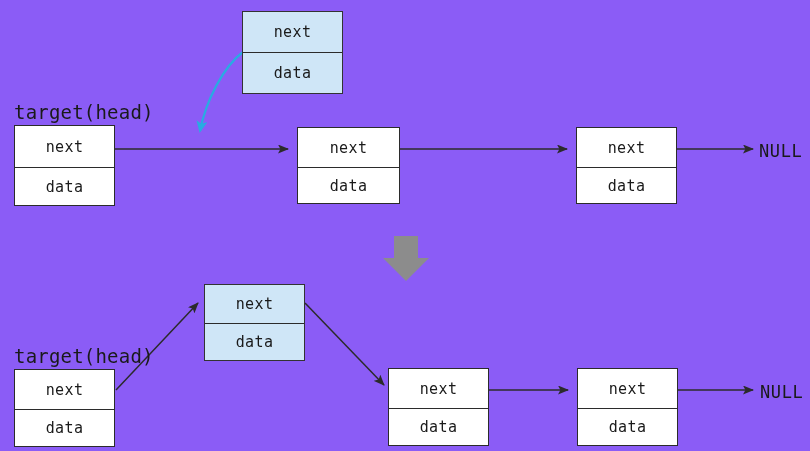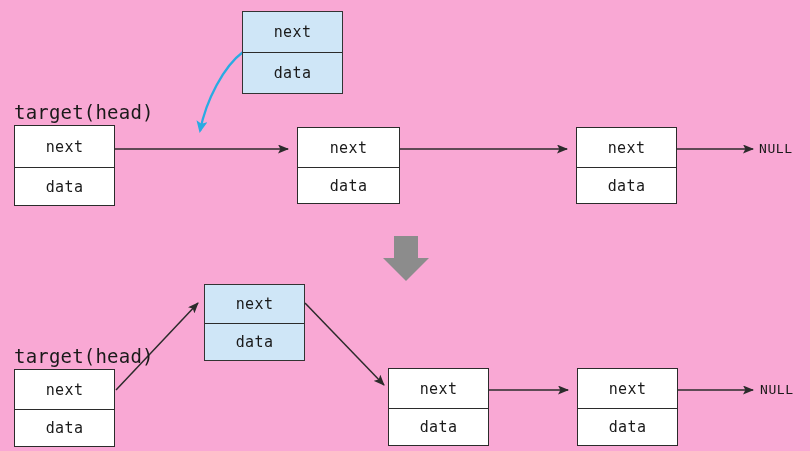--- a/index.html
+++ b/index.html
@@ -8,21 +8,21 @@
     padding: 0;
     background: #ffffff;
   }
   body {
     font-family: "DejaVu Sans Mono", "Liberation Mono", monospace;
   }
   #canvas {
     position: relative;
     width: 810px;
     height: 451px;
-    background: #f9a8d4;
+    background: #8b5cf6;
     overflow: hidden;
   }
   
   .node {
     position: absolute;
     box-sizing: border-box;
     border: 1.6px solid #2b2b2b;
     background: #ffffff;
     display: flex;
     flex-direction: column;
@@ -47,21 +47,21 @@
   
   .ptr-label {
     position: absolute;
     font-size: 19px;
     letter-spacing: 0.2px;
     color: #1a1a1a;
     white-space: nowrap;
   }
   .null-label {
     position: absolute;
-    font-size: 13px;
+    font-size: 17px;
     letter-spacing: 0.6px;
     color: #1a1a1a;
     white-space: nowrap;
   }
   
   #arrows {
     position: absolute;
     left: 0;
     top: 0;
     width: 810px;

